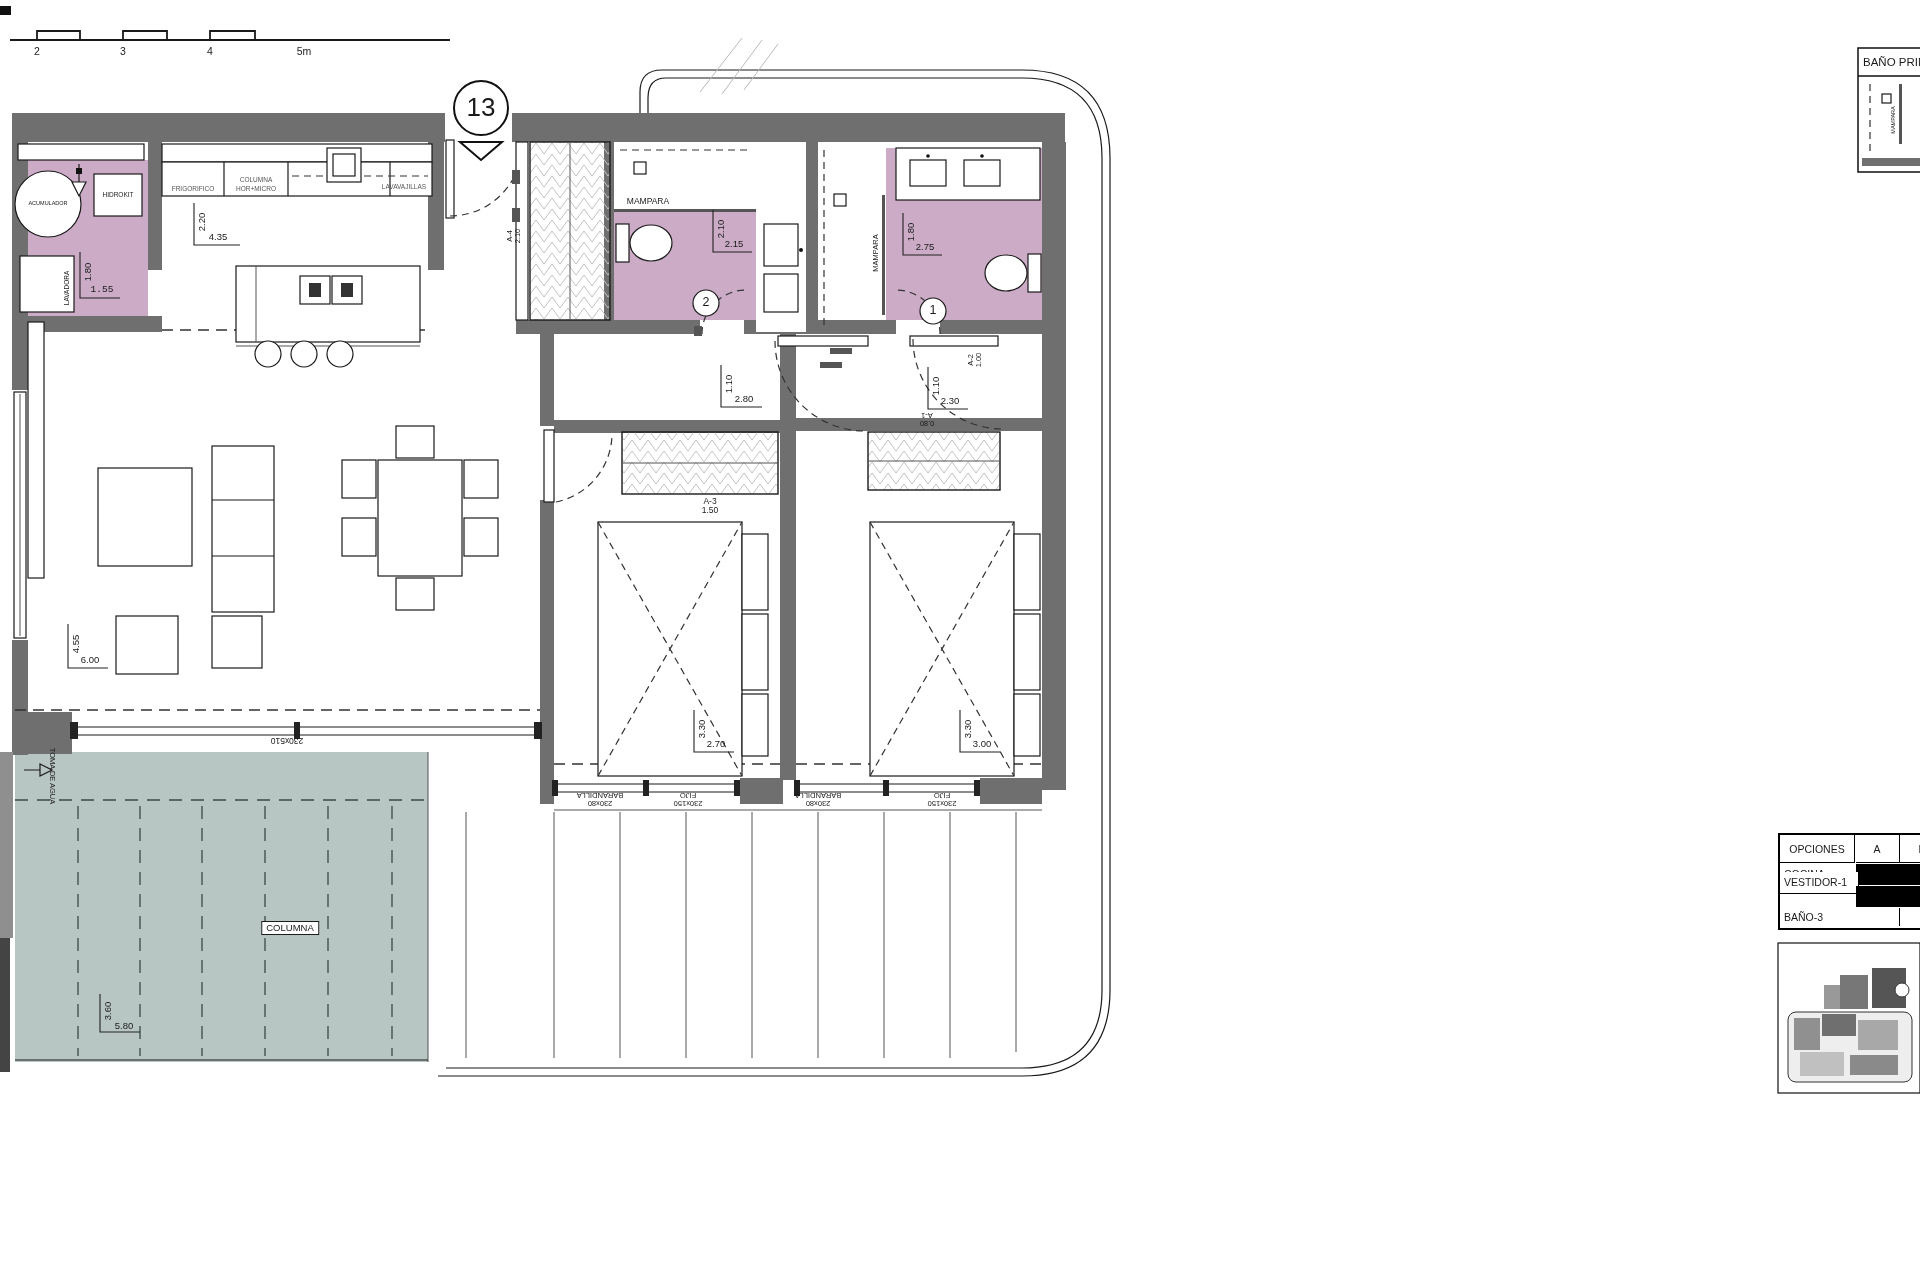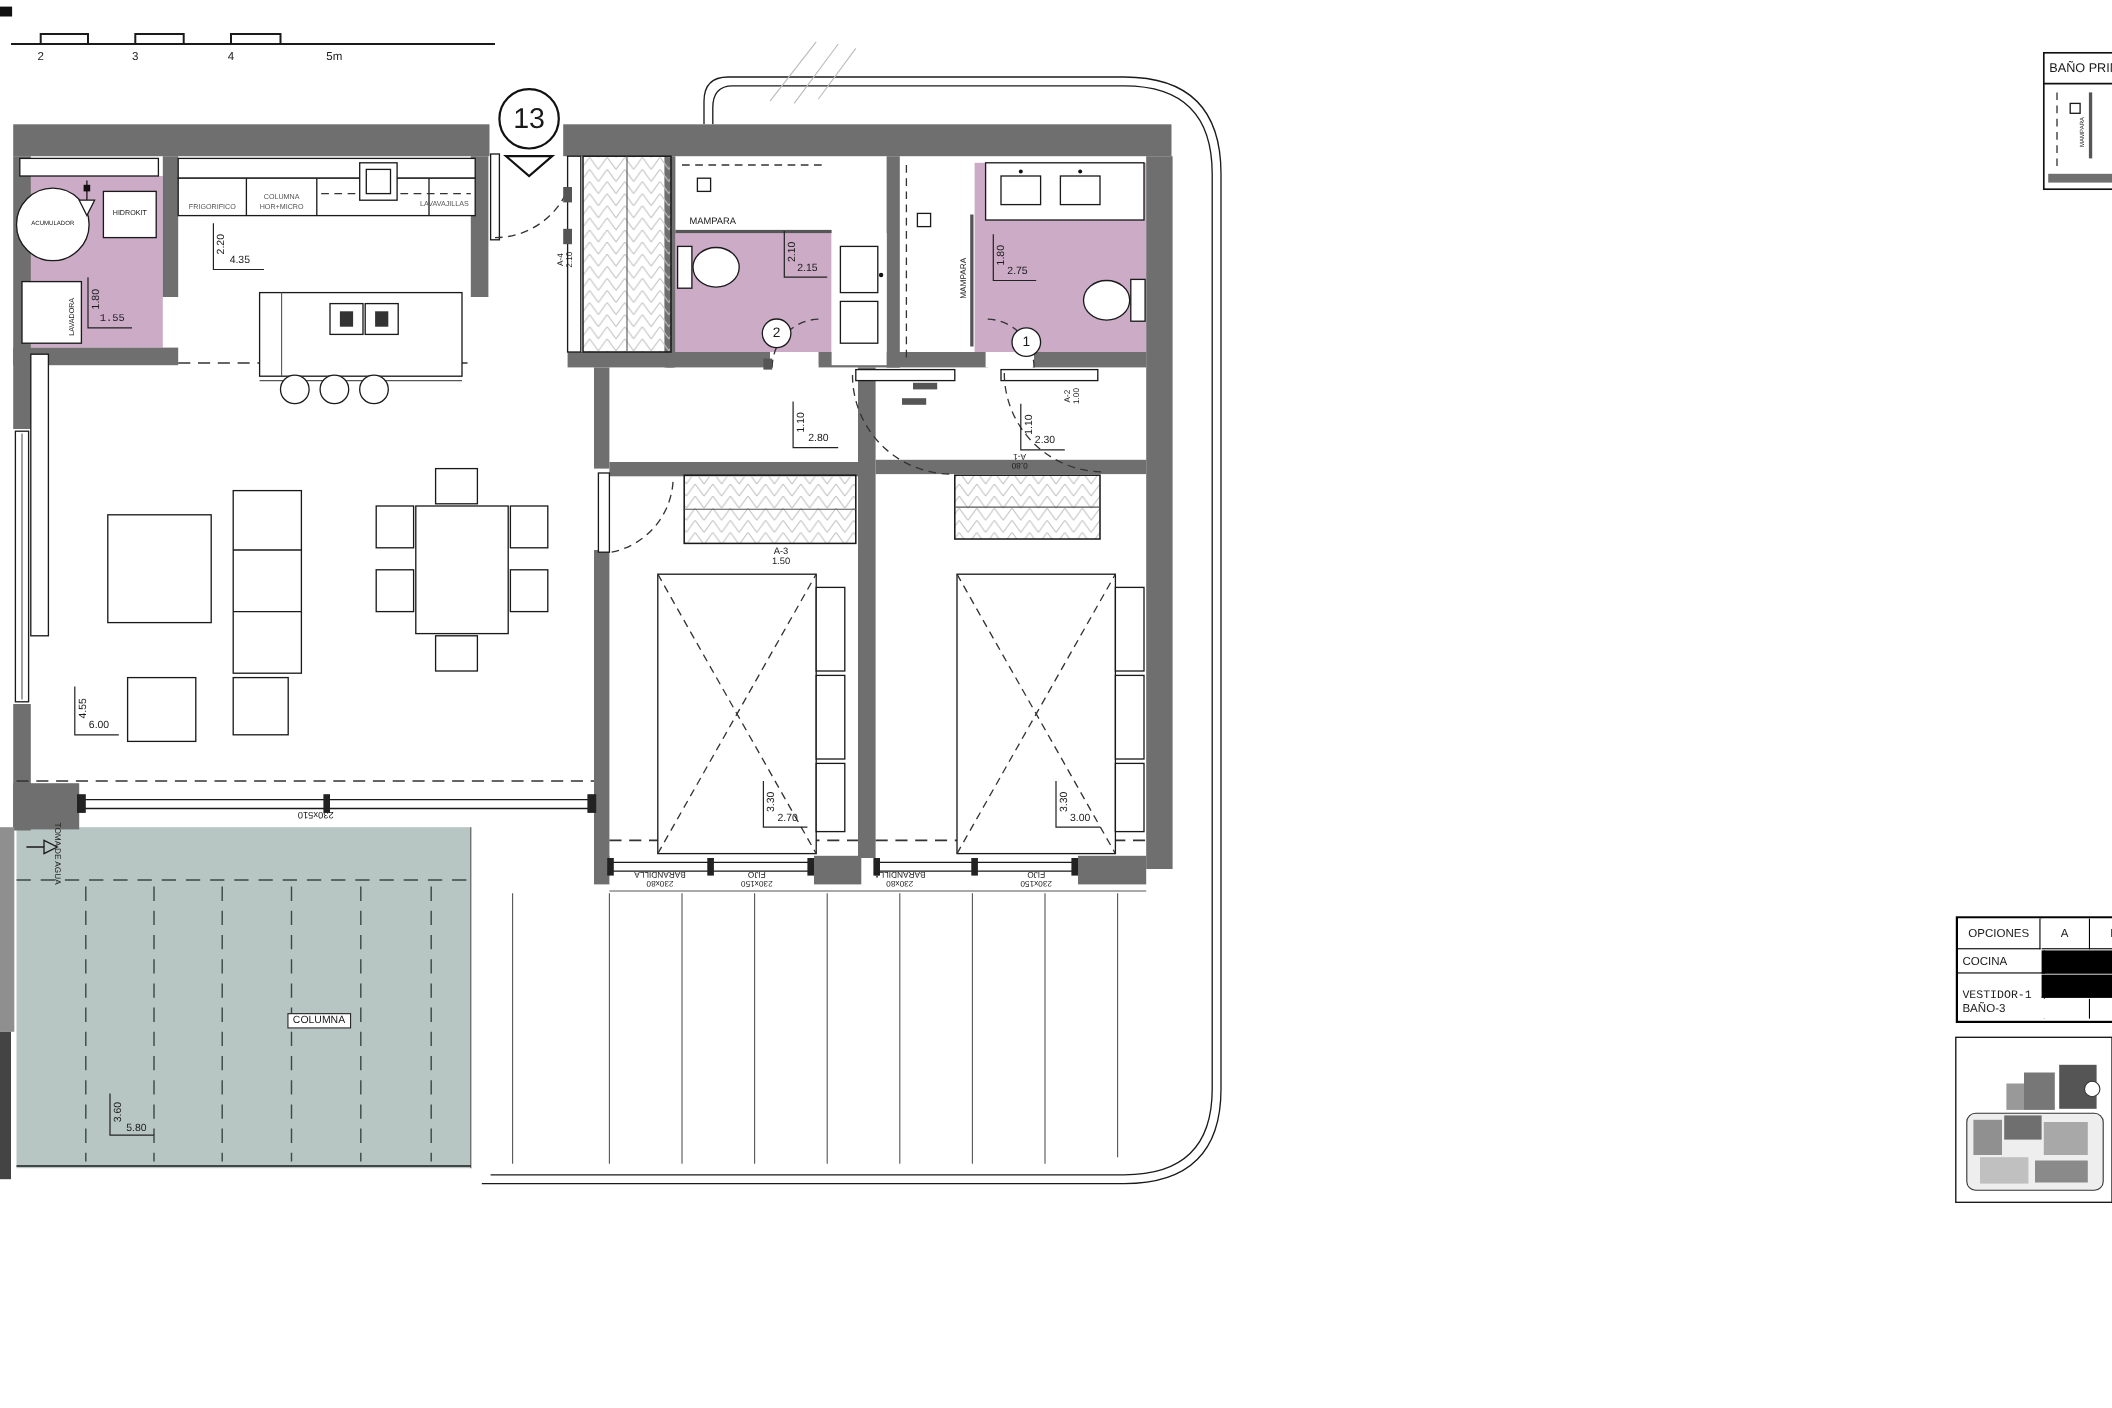--- a/index.html
+++ b/index.html
@@ -397,21 +397,21 @@
     </div>
     <div class="cell center" style="left:120px;top:0;width:44px;height:27px;border-right:none;">
       <span>B</span>
     </div>
 
     <div class="cell namec" style="left:0;top:28.5px;width:74px;height:20.5px;">
       <span>COCINA</span>
     </div>
     <div class="cell filled" style="left:75.5px;top:28.5px;width:88.5px;height:20.5px;border-right:none;"></div>
 
-    <div class="cell namec" style="left:0;top:60px;width:74px;height:20.5px;font-family:Liberation Mono, monospace;">
+    <div class="cell namec" style="left:0;top:37px;width:74px;height:20.5px;">
       <span>VESTIDOR-1</span>
     </div>
     <div class="cell filled" style="left:75.5px;top:50.5px;width:88.5px;height:20.5px;border-right:none;"></div>
 
     <div class="cell namec" style="left:0;top:72.5px;width:74px;height:18.5px;border-bottom:none;">
       <span>BAÑO-3</span>
     </div>
     <div class="cell" style="left:75.5px;top:72.5px;width:43px;height:18.5px;border-bottom:none;"></div>
     <div class="cell" style="left:120px;top:72.5px;width:44px;height:18.5px;border-bottom:none;border-right:none;"></div>
   </div>

